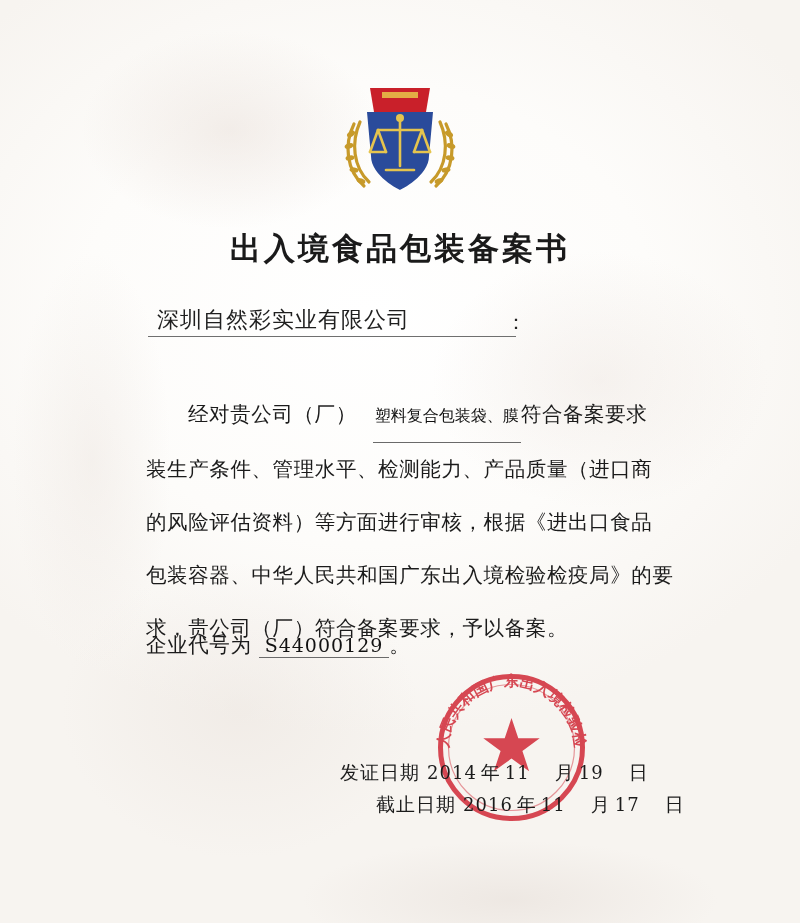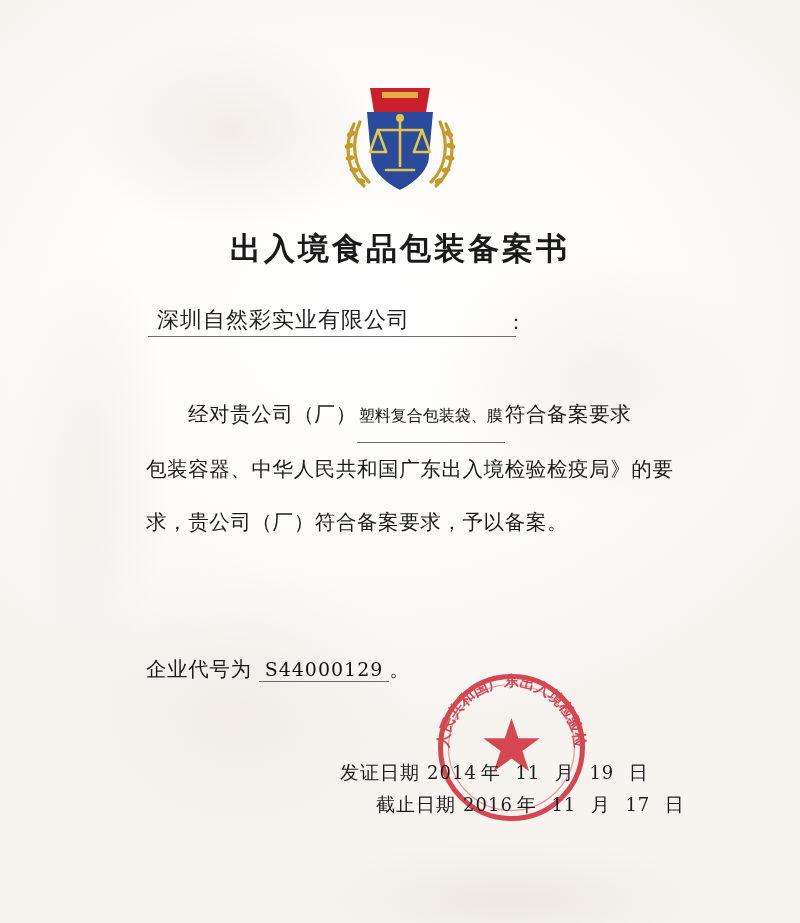--- a/index.html
+++ b/index.html
@@ -107,26 +107,26 @@
   .bline { white-space: nowrap; }
   .bline.indent { padding-left: 42px; }
 
   .fill {
     position: relative;
     display: inline-block;
     color: #111;
     border-bottom: 1px solid #6a6a6a;
     padding: 0 2px;
   }
-  .fill.small { font-size: 16px; letter-spacing: 0; }
+  .fill.small { font-size: 16px; letter-spacing: 0; margin-left: 16px; }
 
   
   #code-line {
     position: absolute;
-    top: 655px;
+    top: 631px;
     left: 146px;
     font-family: "DejaVu Serif", "Liberation Serif", serif;
     font-size: 20.5px;
     color: #1b1b1b;
     letter-spacing: 0.6px;
     white-space: nowrap;
   }
   #code-value {
     display: inline-block;
     font-family: "DejaVu Serif", "Liberation Serif", serif;
@@ -155,21 +155,20 @@
     font-size: 19px;
     color: #1b1b1b;
     letter-spacing: 1px;
     white-space: nowrap;
   }
   #date-issue { top: 760px; }
   #date-expiry { top: 792px; margin-left: 36px; }
   .dv {
     display: inline-block;
     min-width: 46px;
-    text-align: center;
     font-size: 18px;
   }
   .du { display: inline-block; padding: 0 4px; }
 
   
   #seal {
     position: absolute;
     left: 424px;
     top: 660px;
     width: 175px;
@@ -243,20 +242,22 @@
   <div id="company-row">
     <div id="company-rule"></div>
     <div id="company-name">深圳自然彩实业有限公司</div>
     <div id="company-colon">：</div>
   </div>
 
   <div id="body-block">
     <div class="bline indent">
       <span>经对贵公司（厂）</span><span class="fill small">塑料复合包装袋、膜</span><span>符合备案要求</span>
     </div>
+    <div class="bline">装生产条件、管理水平、检测能力、产品质量（进口商</div>
+    <div class="bline">的风险评估资料）等方面进行审核，根据《进出口食品</div>
     <div class="bline">包装容器、中华人民共和国广东出入境检验检疫局》的要</div>
     <div class="bline">求，贵公司（厂）符合备案要求，予以备案。</div>
   </div>
 
   <div id="code-line">
     <span>企业代号为</span>
     <span id="code-value">S44000129</span><span>。</span>
   </div>
 
   <div id="seal">

